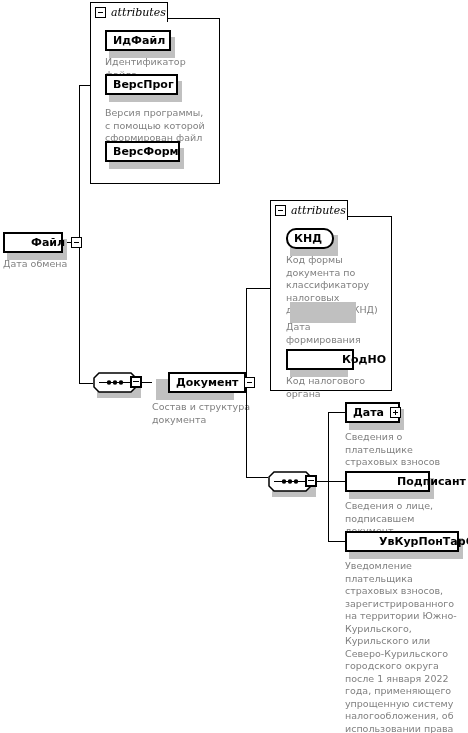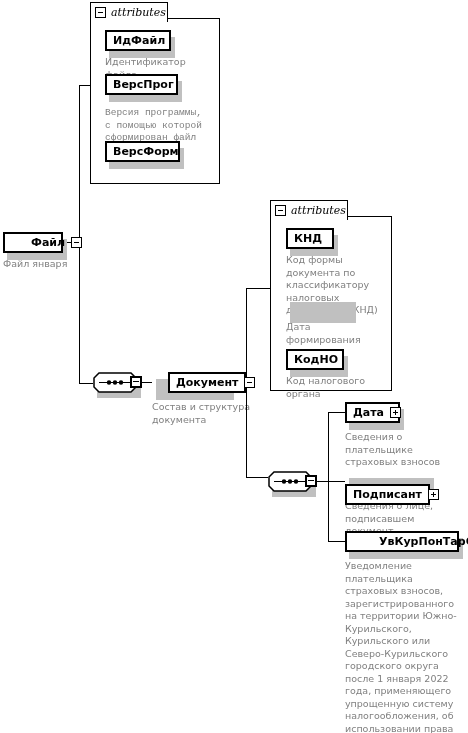--- a/index.html
+++ b/index.html
@@ -169,21 +169,21 @@
 </head>
 <body>
 
 <div id="canvas">
 
   <div class="node-shadow" style="left:7px; top:239px; width:60px; height:21px;"></div>
   <div class="node" style="left:3px; top:232px; width:60px;padding-left:20px;">
     <span class="node-label">Файл</span>
     <span class="expander node-exp-inner"></span>
   </div>
-  <div class="doc" style="left:3px; top:258px; width:90px;">Файл января</div>
+  <div class="doc" style="left:3px; top:258px; width:90px;">Дата обмена</div>
 
   <div class="line-h" style="left:63px; top:242px; width:16px;"></div>
 
   <div class="line-v" style="left:79px; top:85px; height:298px;"></div>
 
   <div class="line-h" style="left:79px; top:85px; width:11px;"></div>
 
   <div class="line-h" style="left:79px; top:383px; width:14px;"></div>
 
   <div class="attr-panel" style="left:90px; top:18px; width:130px; height:166px;"></div>
@@ -196,21 +196,21 @@
   <div class="node-shadow" style="left:109px; top:37px; width:66px; height:21px;"></div>
   <div class="node" style="left:105px; top:30px; width:66px;">
     <span class="node-label">ИдФайл</span>
   </div>
   <div class="doc" style="left:105px; top:56px; width:115px;">Идентификатор файла</div>
 
   <div class="node-shadow" style="left:109px; top:81px; width:73px; height:21px;"></div>
   <div class="node" style="left:105px; top:74px; width:73px;">
     <span class="node-label">ВерсПрог</span>
   </div>
-  <div class="doc" style="left:105px; top:107px; width:100px;font-family:Liberation Mono, monospace;">Версия программы, с помощью которой сформирован файл</div>
+  <div class="doc" style="left:105px; top:107px; width:100px;">Версия программы, с помощью которой сформирован файл</div>
 
   <div class="node-shadow" style="left:109px; top:148px; width:75px; height:21px;"></div>
   <div class="node" style="left:105px; top:141px; width:75px;">
     <span class="node-label">ВерсФорм</span>
   </div>
 
   <div class="seq-shadow" style="left:97px; top:378px; width:44px; height:20px;"></div>
   <div class="seq" style="left:93px; top:372px;">
     <svg width="44" height="21" viewBox="0 0 44 21">
       <polygon points="6,1 38,1 43,6 43,15 38,20 6,20 1,15 1,6" fill="#ffffff" stroke="#000000" stroke-width="1.5"></polygon>
@@ -240,30 +240,30 @@
   <div class="line-h" style="left:246px; top:477px; width:22px;"></div>
 
   <div class="attr-panel" style="left:270px; top:216px; width:122px; height:175px;"></div>
   <div class="attr-tab" style="left:270px; top:200px; width:78px;">
     <span class="expander"></span>
     <span class="tab-label">attributes</span>
   </div>
   <div class="tab-mask" style="left:271px; top:215px; width:76px;"></div>
 
   <div class="node-shadow" style="left:290px; top:235px; width:48px; height:21px;"></div>
-  <div class="node" style="left:286px; top:228px; width:48px;">
+  <div class="node" style="left:286px; top:228px; width:48px;border-radius:10px;">
     <span class="node-label">КНД</span>
   </div>
   <div class="doc" style="left:286px; top:254px; width:104px;">Код формы документа по классификатору налоговых документов (КНД)</div>
 
   <div class="node-shadow" style="left:290px; top:302px; width:66px; height:21px;"></div>
   <div class="doc" style="left:286px; top:321px; width:100px;">Дата формирования документа</div>
 
   <div class="node-shadow" style="left:290px; top:356px; width:58px; height:21px;"></div>
-  <div class="node" style="left:286px; top:349px; width:58px;">
+  <div class="node" style="left:286px; top:349px; width:68px;padding-left:48px;">
     <span class="node-label">КодНО</span>
   </div>
   <div class="doc" style="left:286px; top:375px; width:110px;">Код налогового органа</div>
 
   <div class="seq-shadow" style="left:272px; top:477px; width:44px; height:20px;"></div>
   <div class="seq" style="left:268px; top:471px;">
     <svg width="44" height="21" viewBox="0 0 44 21">
       <polygon points="6,1 38,1 43,6 43,15 38,20 6,20 1,15 1,6" fill="#ffffff" stroke="#000000" stroke-width="1.5"></polygon>
       <line x1="6" y1="10.5" x2="38" y2="10.5" stroke="#000000" stroke-width="1"></line>
       <circle cx="16" cy="10.5" r="2.2" fill="#000000"></circle>
@@ -280,21 +280,21 @@
   <div class="line-h" style="left:328px; top:541px; width:17px;"></div>
 
   <div class="node-shadow" style="left:349px; top:409px; width:55px; height:21px;"></div>
   <div class="node" style="left:345px; top:402px; width:55px;">
     <span class="node-label">Дата</span>
     <span class="expander plus node-exp-inner"></span>
   </div>
   <div class="doc" style="left:345px; top:431px; width:123px;">Сведения о плательщике страховых взносов</div>
 
   <div class="node-shadow" style="left:349px; top:478px; width:85px; height:21px;"></div>
-  <div class="node" style="left:345px; top:484px; width:85px;">
+  <div class="node" style="left:345px; top:471px; width:85px;padding-left:44px;">
     <span class="node-label">Подписант</span>
     <span class="expander plus node-exp-inner"></span>
   </div>
   <div class="doc" style="left:345px; top:500px; width:120px;">Сведения о лице, подписавшем документ</div>
 
   <div class="node-shadow" style="left:349px; top:538px; width:114px; height:21px;"></div>
   <div class="node" style="left:345px; top:531px; width:114px;padding-left:26px;">
     <span class="node-label">УвКурПонТарСВ</span>
     <span class="expander plus node-exp-inner"></span>
   </div>

